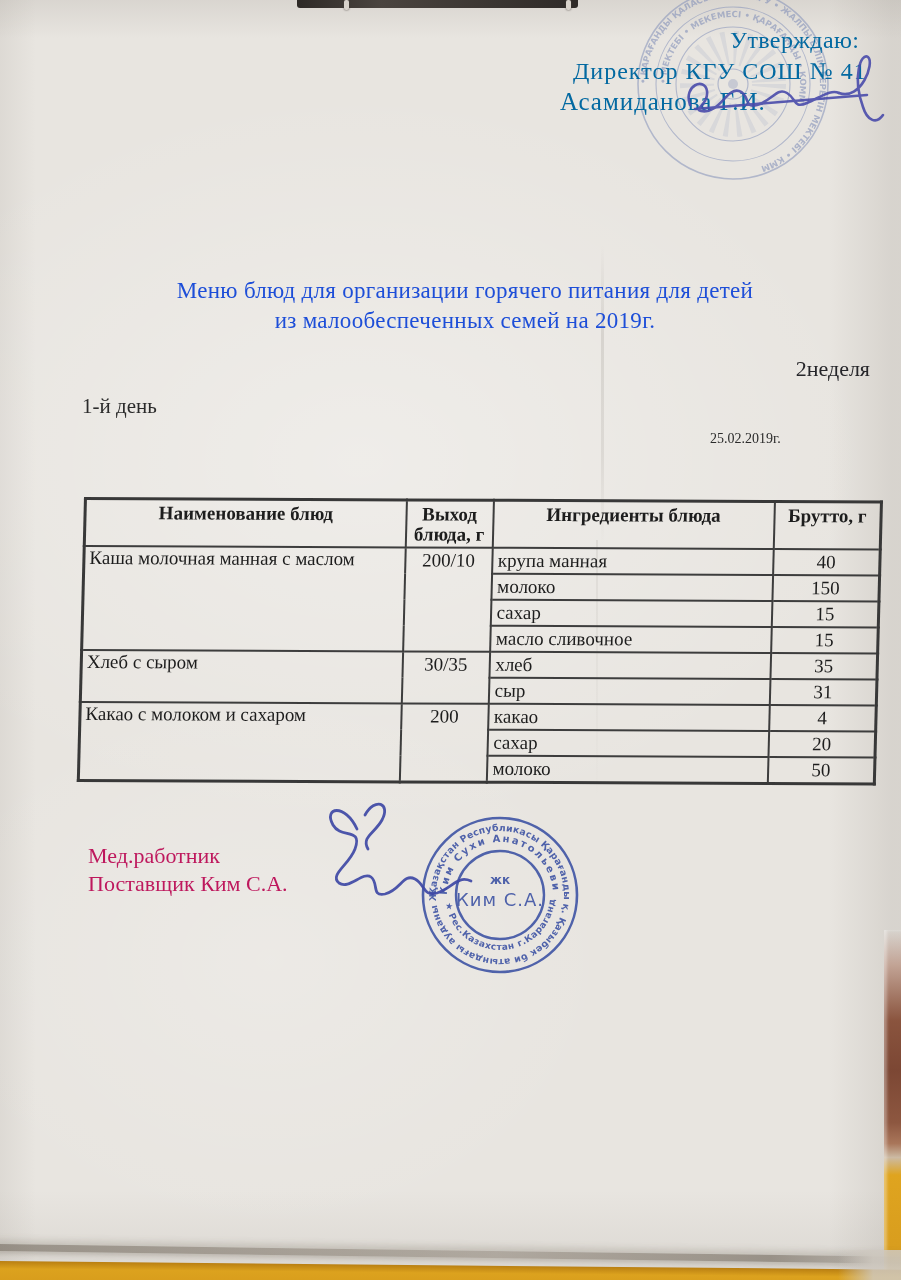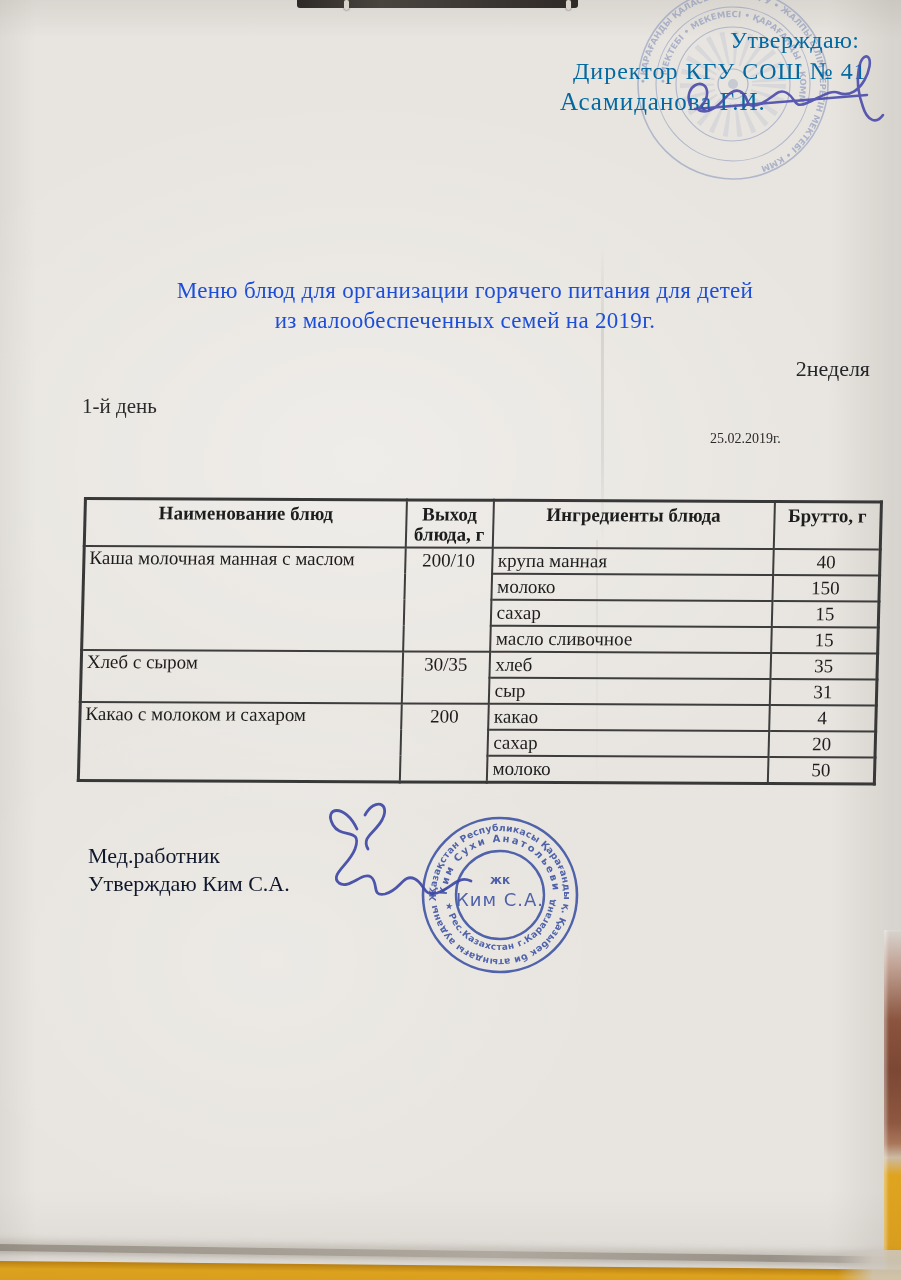--- a/index.html
+++ b/index.html
@@ -31,21 +31,21 @@
     background:linear-gradient(90deg,#2e2a27,#4a443f 30%,#3a3531 70%,#2e2a27);
     border-radius:0 0 3px 3px;
   }
   .clip-pin{position:absolute;width:5px;height:10px;background:#d8d3cb;border-radius:2px;box-shadow:0 0 2px #4a443f;}
   .txt{position:absolute;white-space:nowrap;}
   .approval-line{font-size:24px;letter-spacing:.4px;color:#0369a1;}
   .title-block{position:absolute;left:60px;top:276px;width:810px;text-align:center;font-size:23px;letter-spacing:.3px;line-height:30px;color:#1d4ed8;}
   .week{position:absolute;left:60px;top:356px;width:810px;text-align:right;font-size:22px;color:#26262a;}
   .day{font-size:21px;}
   .date{font-size:14px;}
-  .footer-line{font-size:22px;color:#0f172a;}
+  .footer-line{font-size:22px;color:#be185d;}
   table.menu-table{
     position:absolute;left:84px;top:497px;width:796px;
     border-collapse:collapse;table-layout:fixed;
     transform:rotate(.25deg) skewX(-1.2deg);transform-origin:0 0;
     font-size:19px;color:#1d1d1d;
   }
   .menu-table th,.menu-table td{border:2px solid #3d3d3d;overflow:hidden;}
   .menu-table{border:3px solid #383838;}
   .menu-table thead th{font-weight:bold;text-align:center;vertical-align:top;padding-top:3px;line-height:20px;height:41px;}
   .menu-table tbody tr{height:23px;}
@@ -188,21 +188,21 @@
         <td class="num">20</td>
       </tr>
       <tr>
         <td class="ing">молоко</td>
         <td class="num">50</td>
       </tr>
     </tbody>
   </table>
 
   <div class="txt footer-line" style="left:88px;top:843px;">Мед.работник</div>
-  <div class="txt footer-line" style="left:88px;top:871px;">Утверждаю Ким С.А.</div>
+  <div class="txt footer-line" style="left:88px;top:871px;">Поставщик Ким С.А.</div>
 
   <svg style="left:413px;top:808px;" width="174" height="174" viewBox="0 0 174 174" xmlns="http://www.w3.org/2000/svg">
     <g opacity="0.88">
       <circle cx="87" cy="87" r="77" fill="none" stroke="#3a50a3" stroke-width="2.6"></circle>
       <circle cx="87" cy="87" r="44" fill="none" stroke="#3a50a3" stroke-width="2.4"></circle>
       <defs>
         <path id="sup-out" d="M 23 87 A 64 64 0 1 1 151 87 A 64 64 0 1 1 23 87"></path>
         <path id="sup-top" d="M 34 87 A 53 53 0 1 1 140 87"></path>
         <path id="sup-bot" d="M 32 87 A 55 55 0 0 0 142 87"></path>
       </defs>

